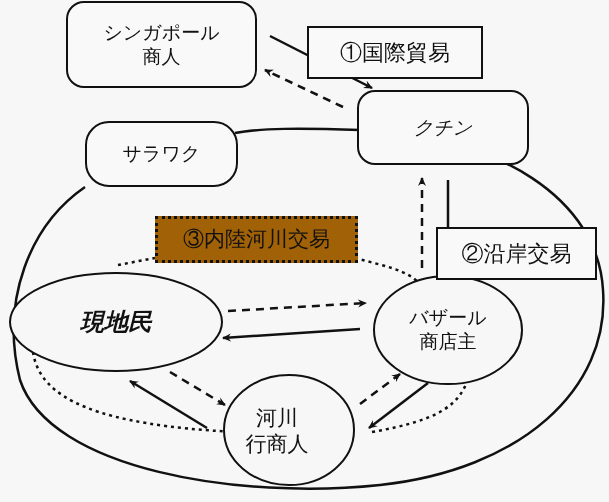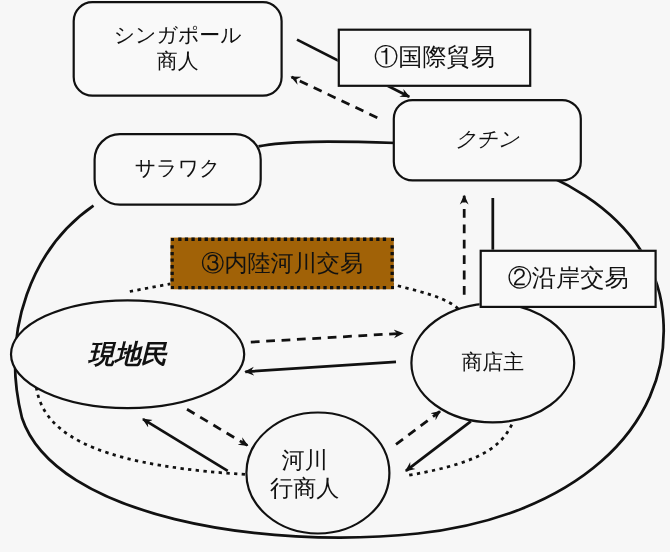--- a/index.html
+++ b/index.html
@@ -65,19 +65,20 @@
 
 <div class="lbl dotbox" style="left:155px;top:216px;width:203px;height:47px;font-size:21px;box-sizing:border-box;background:#a16207;">
   <span>③内陸河川交易</span>
 </div>
 
 <div class="lbl" style="left:10px;top:290px;width:212px;height:64px;font-size:24px;font-weight:bold;font-style:italic;">
   <span>現地民</span>
 </div>
 
 <div class="lbl" style="left:375px;top:292px;width:146px;height:76px;">
+  <span>バザール</span>
   <span>商店主</span>
 </div>
 
 <div class="lbl" style="left:226px;top:396px;width:102px;height:70px;font-size:21px;">
   <span>河川</span>
   <span>行商人</span>
 </div>
 
 </body></html>

